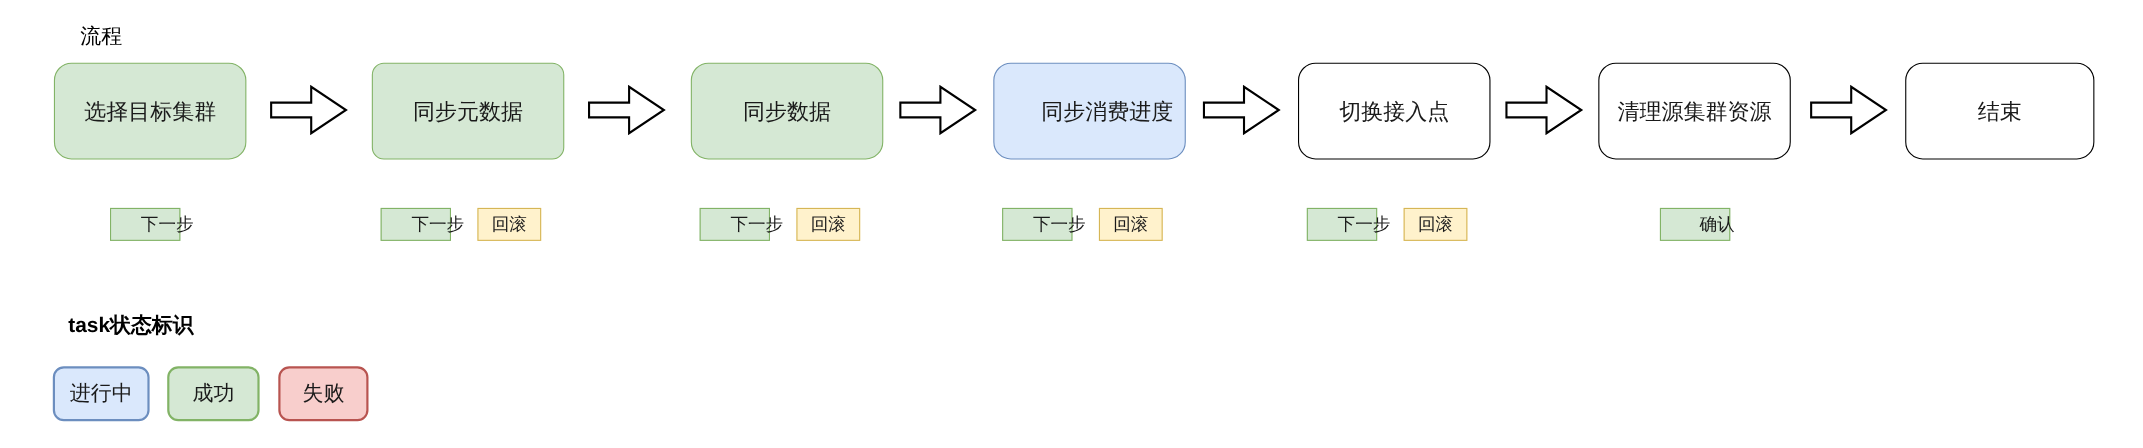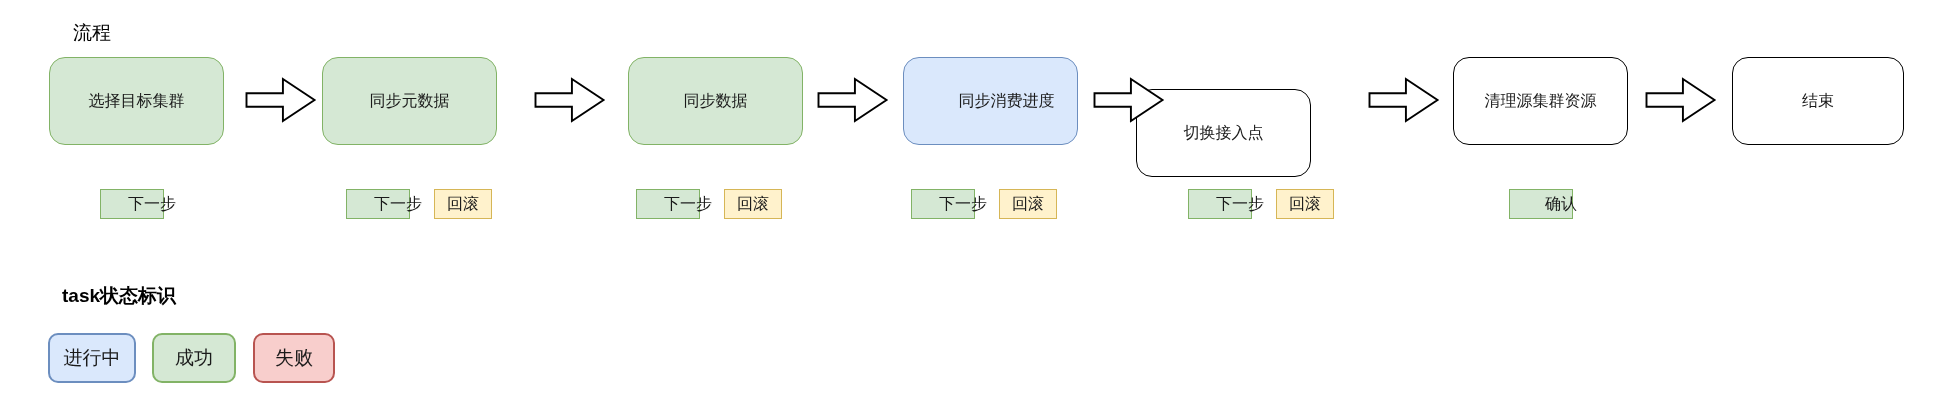--- a/index.html
+++ b/index.html
@@ -4,21 +4,21 @@
 <style>
   html,body { margin:0; padding:0; background:#ffffff; }
   .canvas {
     position:relative; width:1948px; height:407px; background:#ffffff;
     font-family:"Liberation Sans", sans-serif; overflow:hidden;
   }
   .section-label { position:absolute; font-size:19px; color:#000000; white-space:nowrap; }
   .box {
     position:absolute; top:57px; width:175px; height:88px; border-radius:16px;
     display:flex; align-items:center; justify-content:center;
-    font-size:16px; color:#1a1a1a; box-sizing:border-box; white-space:nowrap;
+    font-size:20px; color:#1a1a1a; box-sizing:border-box; white-space:nowrap;
   }
   .box.green { background:#d5e8d4; border:1.5px solid #82b366; }
   .box.blue  { background:#dae8fc; border:1.5px solid #6c8ebf; }
   .box.plain { background:#ffffff; border:1.5px solid #000000; }
   .arrow { position:absolute; top:77px; width:74px; height:46px; }
   .btn {
     position:absolute; top:189px; width:64px; height:30px;
     display:flex; align-items:center; justify-content:center;
     font-size:16px; color:#1a1a1a; box-sizing:border-box; white-space:nowrap; cursor:pointer;
   }
@@ -34,24 +34,24 @@
   .badge.red   { background:#f8cecc; border:2px solid #b85450; }
 </style>
 </head>
 <body>
 
 <div class="canvas">
 
   <div class="section-label" style="left:73px; top:20px;">流程</div>
 
   <div class="box green" style="left:49px;">选择目标集群</div>
-  <div class="box green" style="left:322px;">同步元数据</div>
+  <div class="box green" style="left:338px;border-radius:11px;">同步元数据</div>
   <div class="box green" style="left:628px;">同步数据</div>
   <div class="box blue" style="left:903px;padding-left:32px;">同步消费进度</div>
-  <div class="box plain" style="left:1136px;margin-top:32px;">切换接入点</div>
+  <div class="box plain" style="left:1180px;">切换接入点</div>
   <div class="box plain" style="left:1732px; width:172px;">结束</div>
   <div class="box plain" style="left:1453px;">清理源集群资源</div>
 
   <svg class="arrow" style="left:244px;" viewBox="0 0 74 48">
       <path d="M1 17 H39 V2 L72 24 L39 46 V31 H1 Z" fill="#ffffff" stroke="#000000" stroke-width="2"></path>
     </svg>
   <svg class="arrow" style="left:533px;" viewBox="0 0 74 48">
       <path d="M1 17 H39 V2 L72 24 L39 46 V31 H1 Z" fill="#ffffff" stroke="#000000" stroke-width="2"></path>
     </svg>
   <svg class="arrow" style="left:816px;" viewBox="0 0 74 48">

